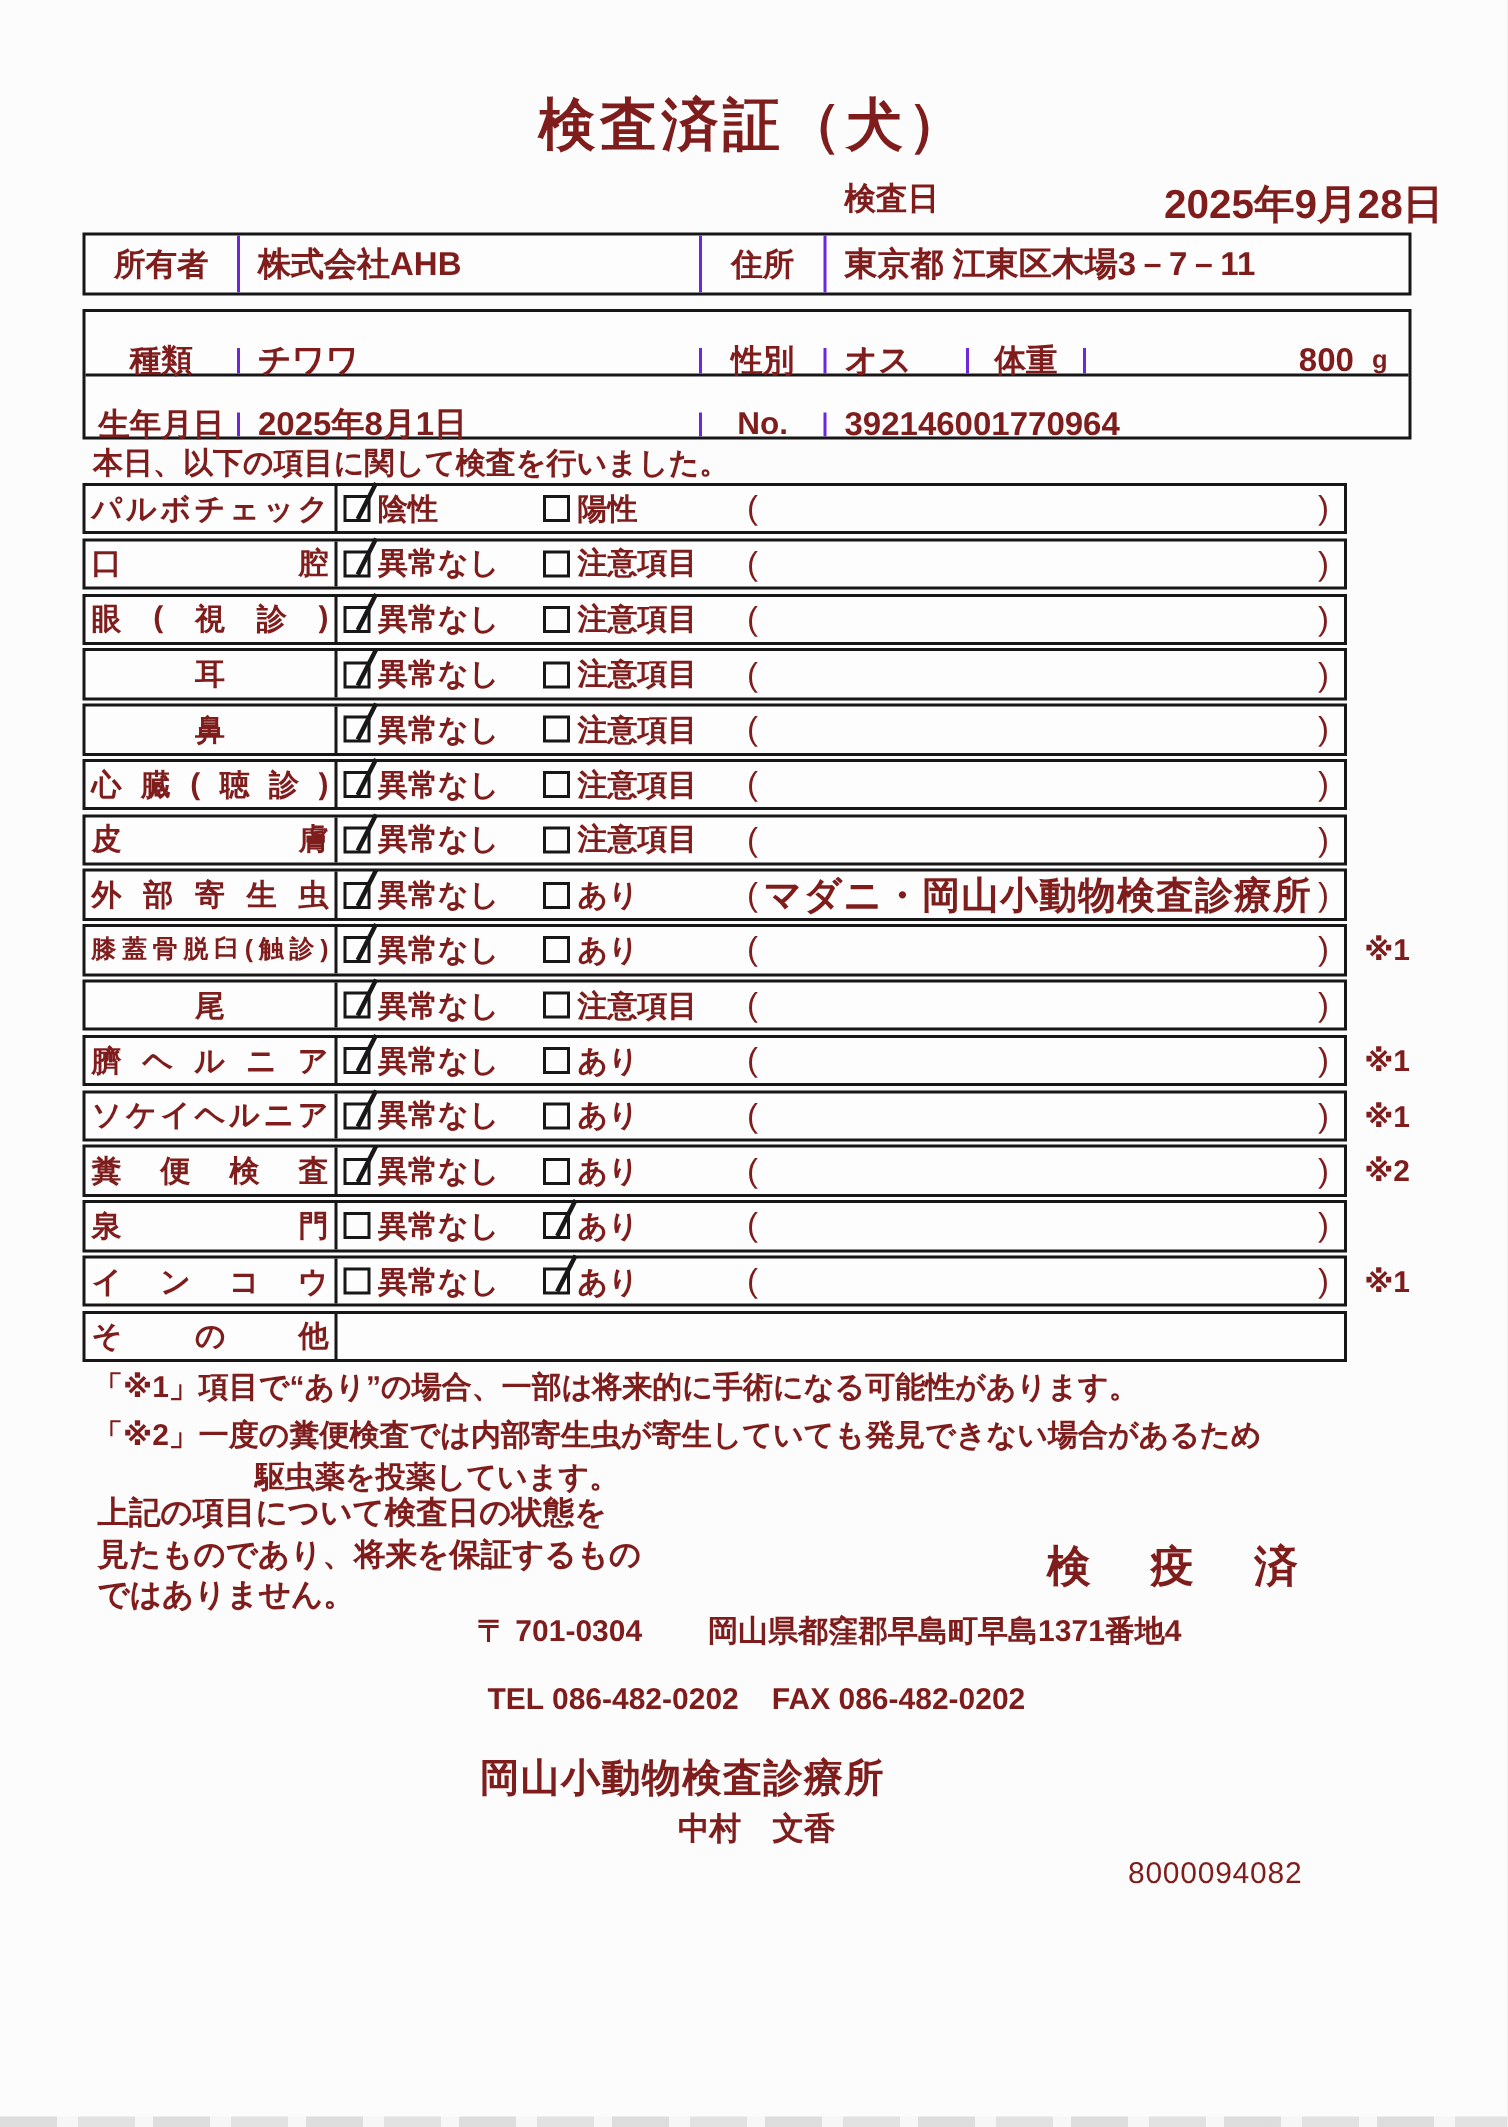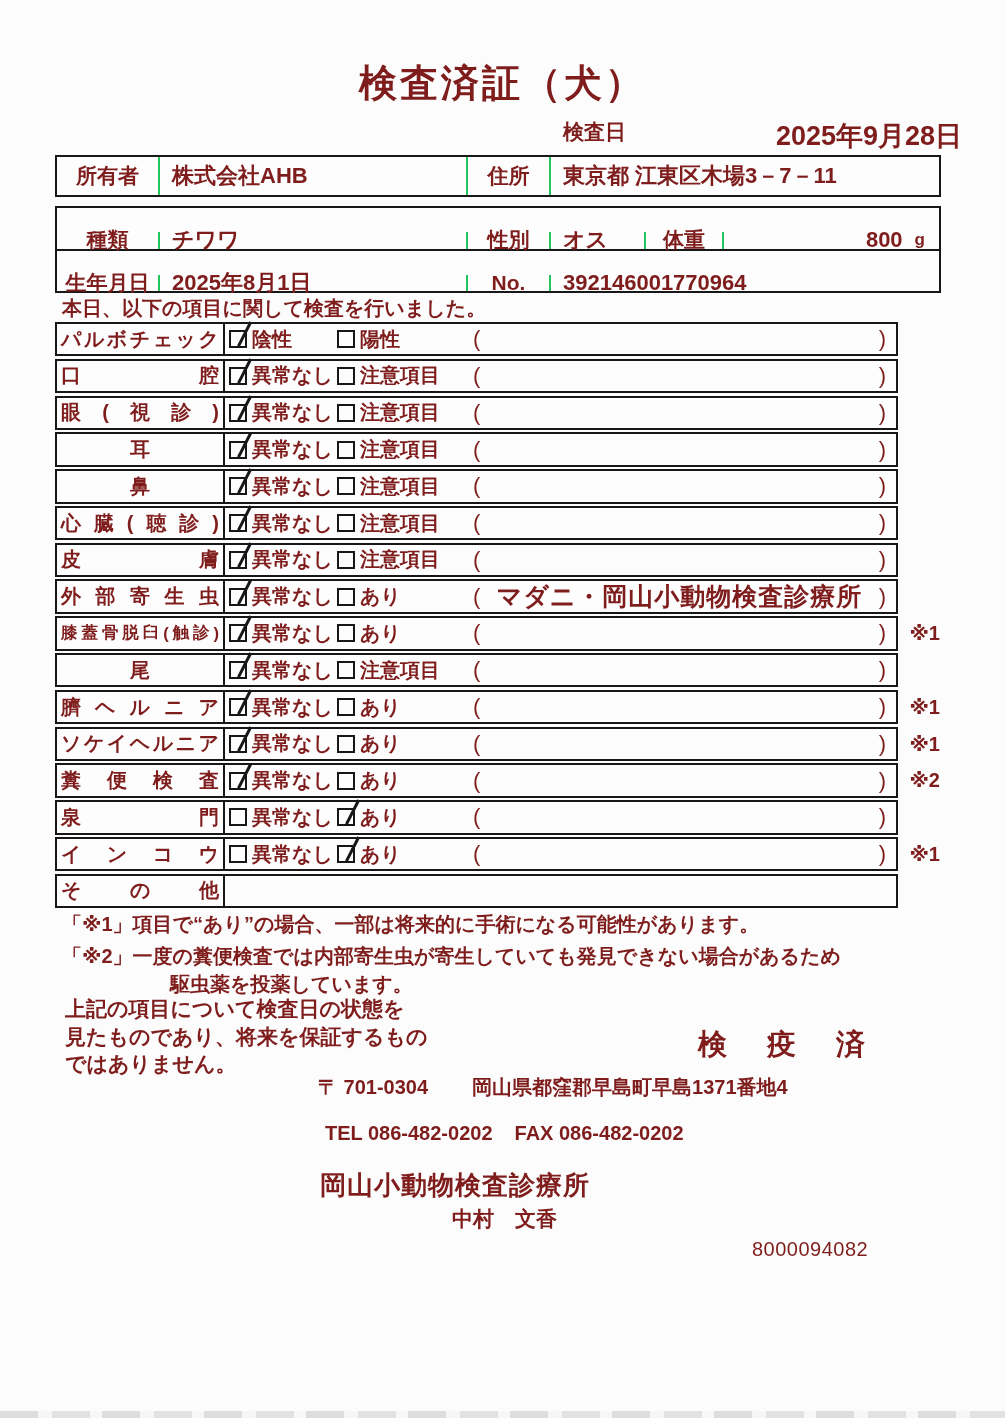--- a/index.html
+++ b/index.html
@@ -13,21 +13,21 @@
   .insp-date-label{top:118px;left:563px;font-size:21px;font-weight:600;}
   .insp-date-value{top:118px;left:776px;font-size:27px;font-weight:600;}
 
   
   .tbl{left:55px;width:886px;border:2px solid #171717;box-sizing:border-box;background:#fdfdfd;}
   .owner-tbl{top:155px;height:42px;display:flex;}
   .animal-tbl{top:206px;height:87px;display:flex;flex-direction:column;}
   .trow{display:flex;flex:1;min-height:0;margin-top:24px;}
   .trow.rule{border-bottom:2px solid #171717;}
   .cell{display:flex;align-items:center;box-sizing:border-box;}
-  .cell.rb{border-right:2px solid #22c55e;}
+  .cell.rb{border-right:2px solid #6d28d9;}
   .cell.lab{justify-content:center;font-size:21px;font-weight:600;}
   .cell.val{padding-left:12px;font-size:22px;font-weight:600;}
   .w-lab{width:103px;flex:none;}
   .w-val{width:308px;flex:none;}
   .w-lab2{width:83px;flex:none;}
   .w-sex{width:95px;flex:none;}
   .w-wlab{width:78px;flex:none;}
   .grow{flex:1;}
   .weight-val{justify-content:flex-end;padding-right:14px;gap:12px;}
   .weight-unit{font-size:17px;font-weight:600;}
@@ -36,21 +36,21 @@
   .intro-line{top:295px;left:62px;font-size:20px;font-weight:600;}
 
   
   .exam-table{top:322px;left:55px;width:843px;}
   .exam-row{position:relative;display:flex;box-sizing:border-box;border:2px solid #171717;height:34.4px;margin-bottom:2.4px;background:#fdfdfd;}
   .item-cell{width:168px;flex:none;box-sizing:border-box;border-right:2px solid #171717;display:flex;align-items:center;justify-content:space-between;padding:0 4px;font-size:20px;font-weight:600;overflow:hidden;}
   .item-cell.single{justify-content:center;}
   .item-cell.long{font-size:16.5px;}
   .opts-cell{flex:1;display:flex;align-items:center;padding-left:4px;min-width:0;}
   .opt{display:flex;align-items:center;gap:5px;flex:none;}
-  .seg1{width:108px;}
+  .seg1{width:133px;}
   .seg2{width:136px;}
   .cb{width:14px;height:14px;border:2.5px solid #171717;position:relative;flex:none;box-sizing:content-box;}
   .cb.checked::after{content:"";position:absolute;left:6px;bottom:0;width:2.6px;height:27px;background:#171717;transform-origin:bottom center;transform:rotate(27deg);}
   .opt-label{font-size:20px;font-weight:600;white-space:nowrap;}
   .paren-area{flex:1;display:flex;align-items:center;padding-right:10px;min-width:0;}
   .paren{font-size:22px;font-weight:500;flex:none;}
   .paren-value{flex:1;text-align:center;font-size:25px;font-weight:700;letter-spacing:1px;white-space:nowrap;overflow:hidden;}
   .row-note{position:absolute;right:-44px;top:3px;font-size:20px;font-weight:600;}
 
   .footnote{font-size:20px;font-weight:600;white-space:nowrap;}

